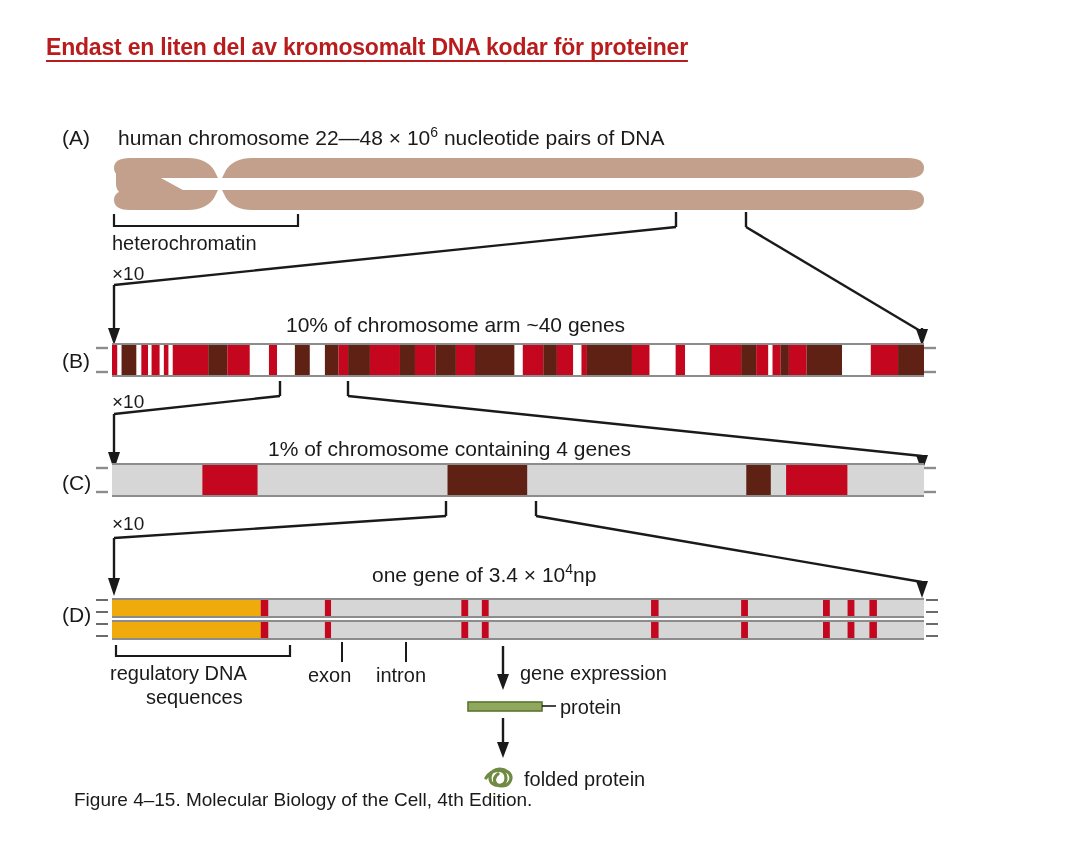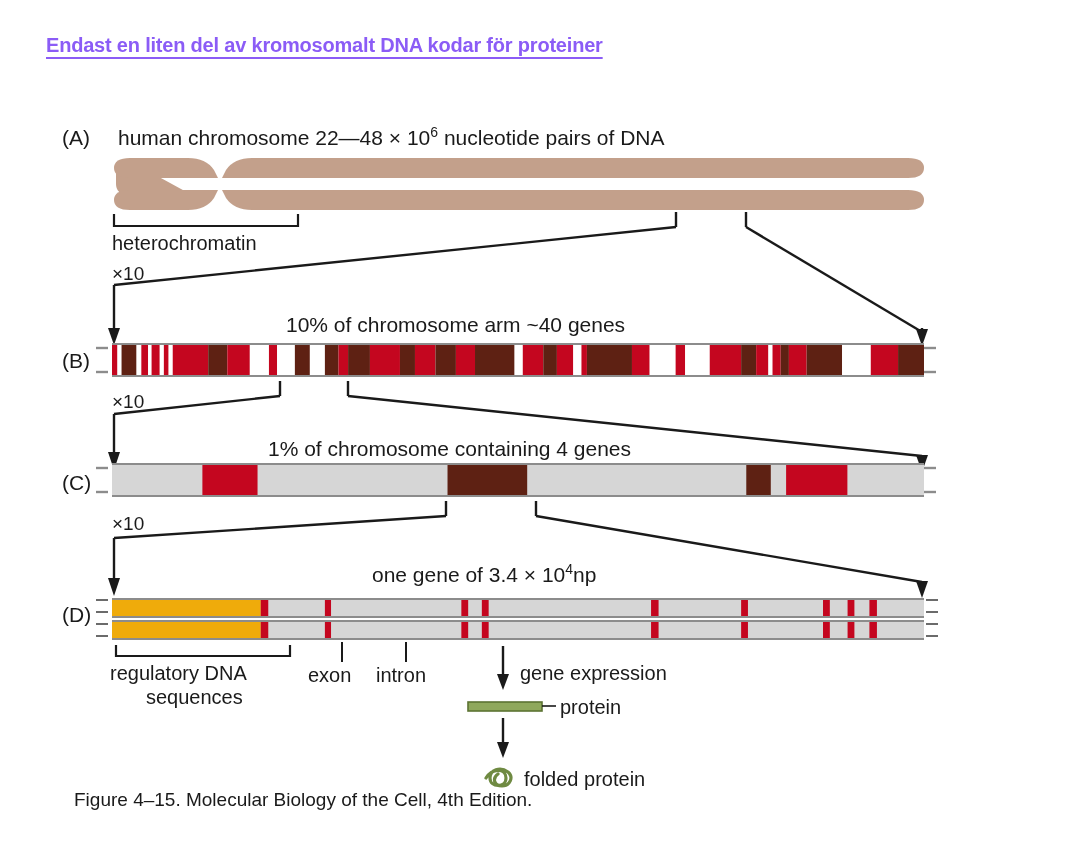--- a/index.html
+++ b/index.html
@@ -19,24 +19,24 @@
     position: absolute;
     left: 0; top: 0;
     width: 1072px;
     height: 844px;
     background: #ffffff;
   }
   #slide-title {
     position: absolute;
     left: 46px;
     top: 34px;
-    font-size: 20px;
+    font-size: 23px;
     font-weight: bold;
     letter-spacing: -0.2px;
-    color: #8b5cf6;
+    color: #b91c1c;
     text-decoration: underline;
     text-underline-offset: 5px;
     white-space: nowrap;
   }
   #figure-area {
     position: absolute;
     left: 0;
     top: 100px;
     width: 1072px;
     height: 744px;

